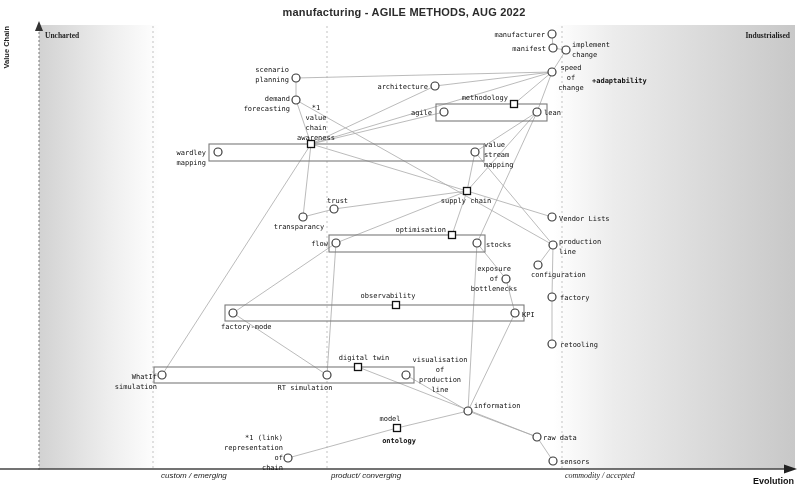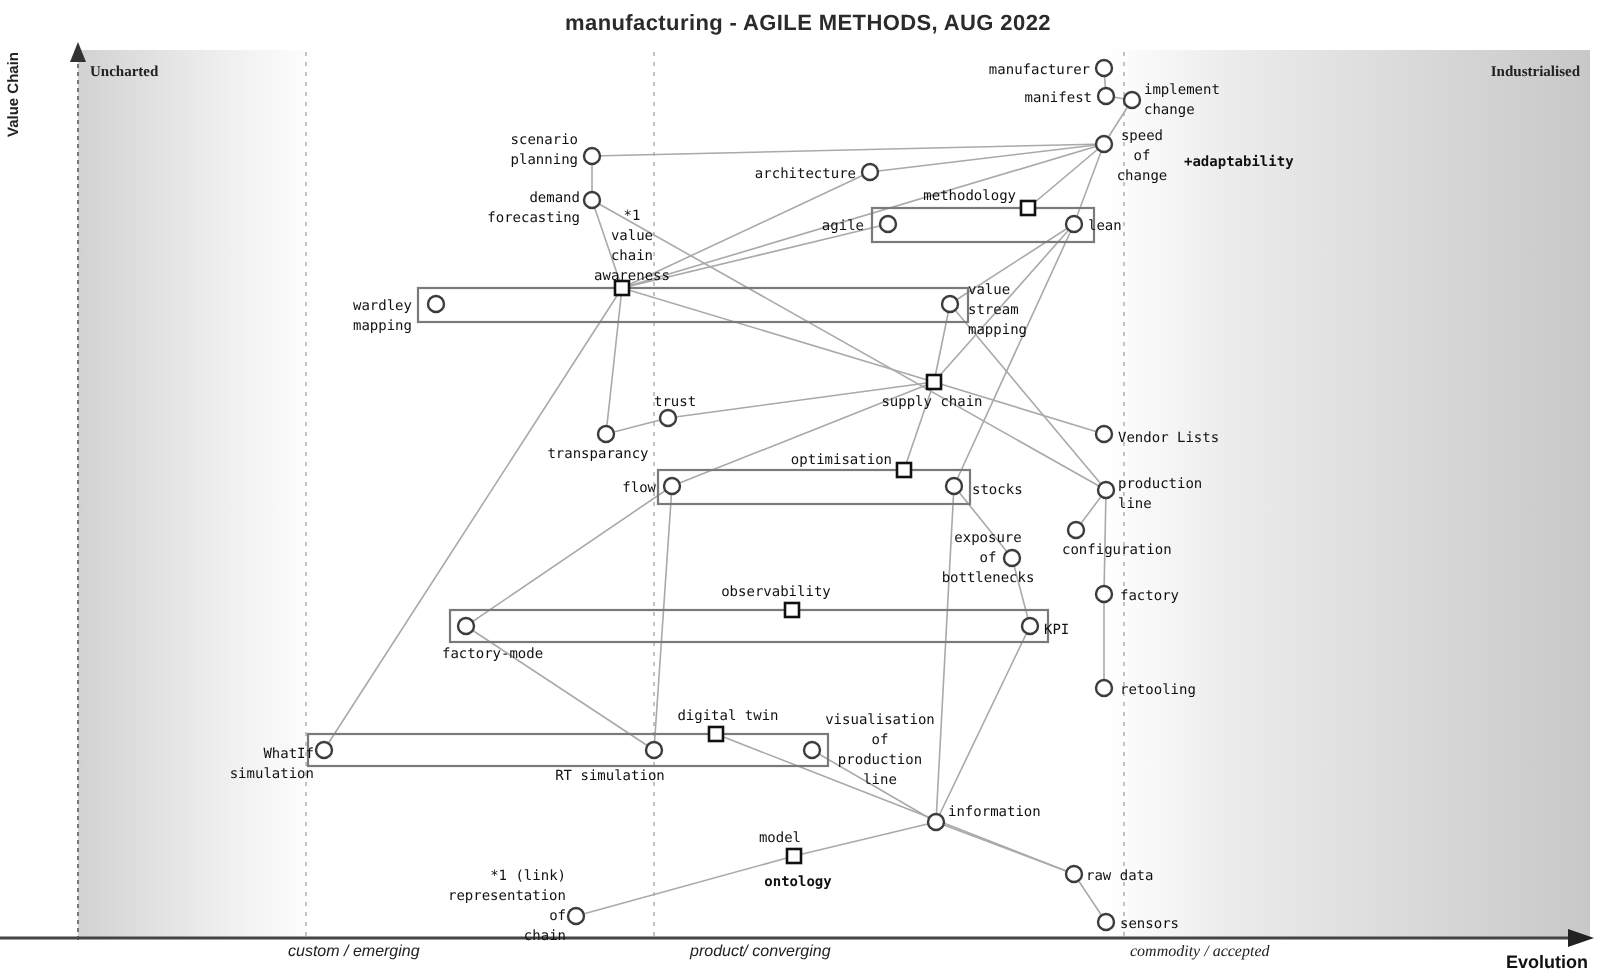--- a/index.html
+++ b/index.html
@@ -188,17 +188,17 @@
         <text x="283" y="460" text-anchor="end">of</text>
         <text x="283" y="470" text-anchor="end">chain</text>
         <text x="543" y="440" text-anchor="start">raw data</text>
         <text x="560" y="464" text-anchor="start">sensors</text>
       </g>
     </svg>
   <div class="corner left">Uncharted</div>
   <div class="corner right">Industrialised</div>
   <div class="vlabel">Value Chain</div>
   <div class="stage-label" style="left: 8px; margin-top: 34px;">genesis / concept</div>
-  <div class="stage-label" style="left: 144px;">custom / emerging</div>
-  <div class="stage-label" style="left: 333px; padding-left: 12px;">product/ converging</div>
+  <div class="stage-label" style="left: 161px;">custom / emerging</div>
+  <div class="stage-label" style="left: 319px; padding-left: 12px;">product/ converging</div>
   <div class="stage-label" style="left: 565px; font-family: Liberation Serif, serif;">commodity / accepted</div>
   <div class="evo">Evolution</div>
 </div>
 
 </body></html>

